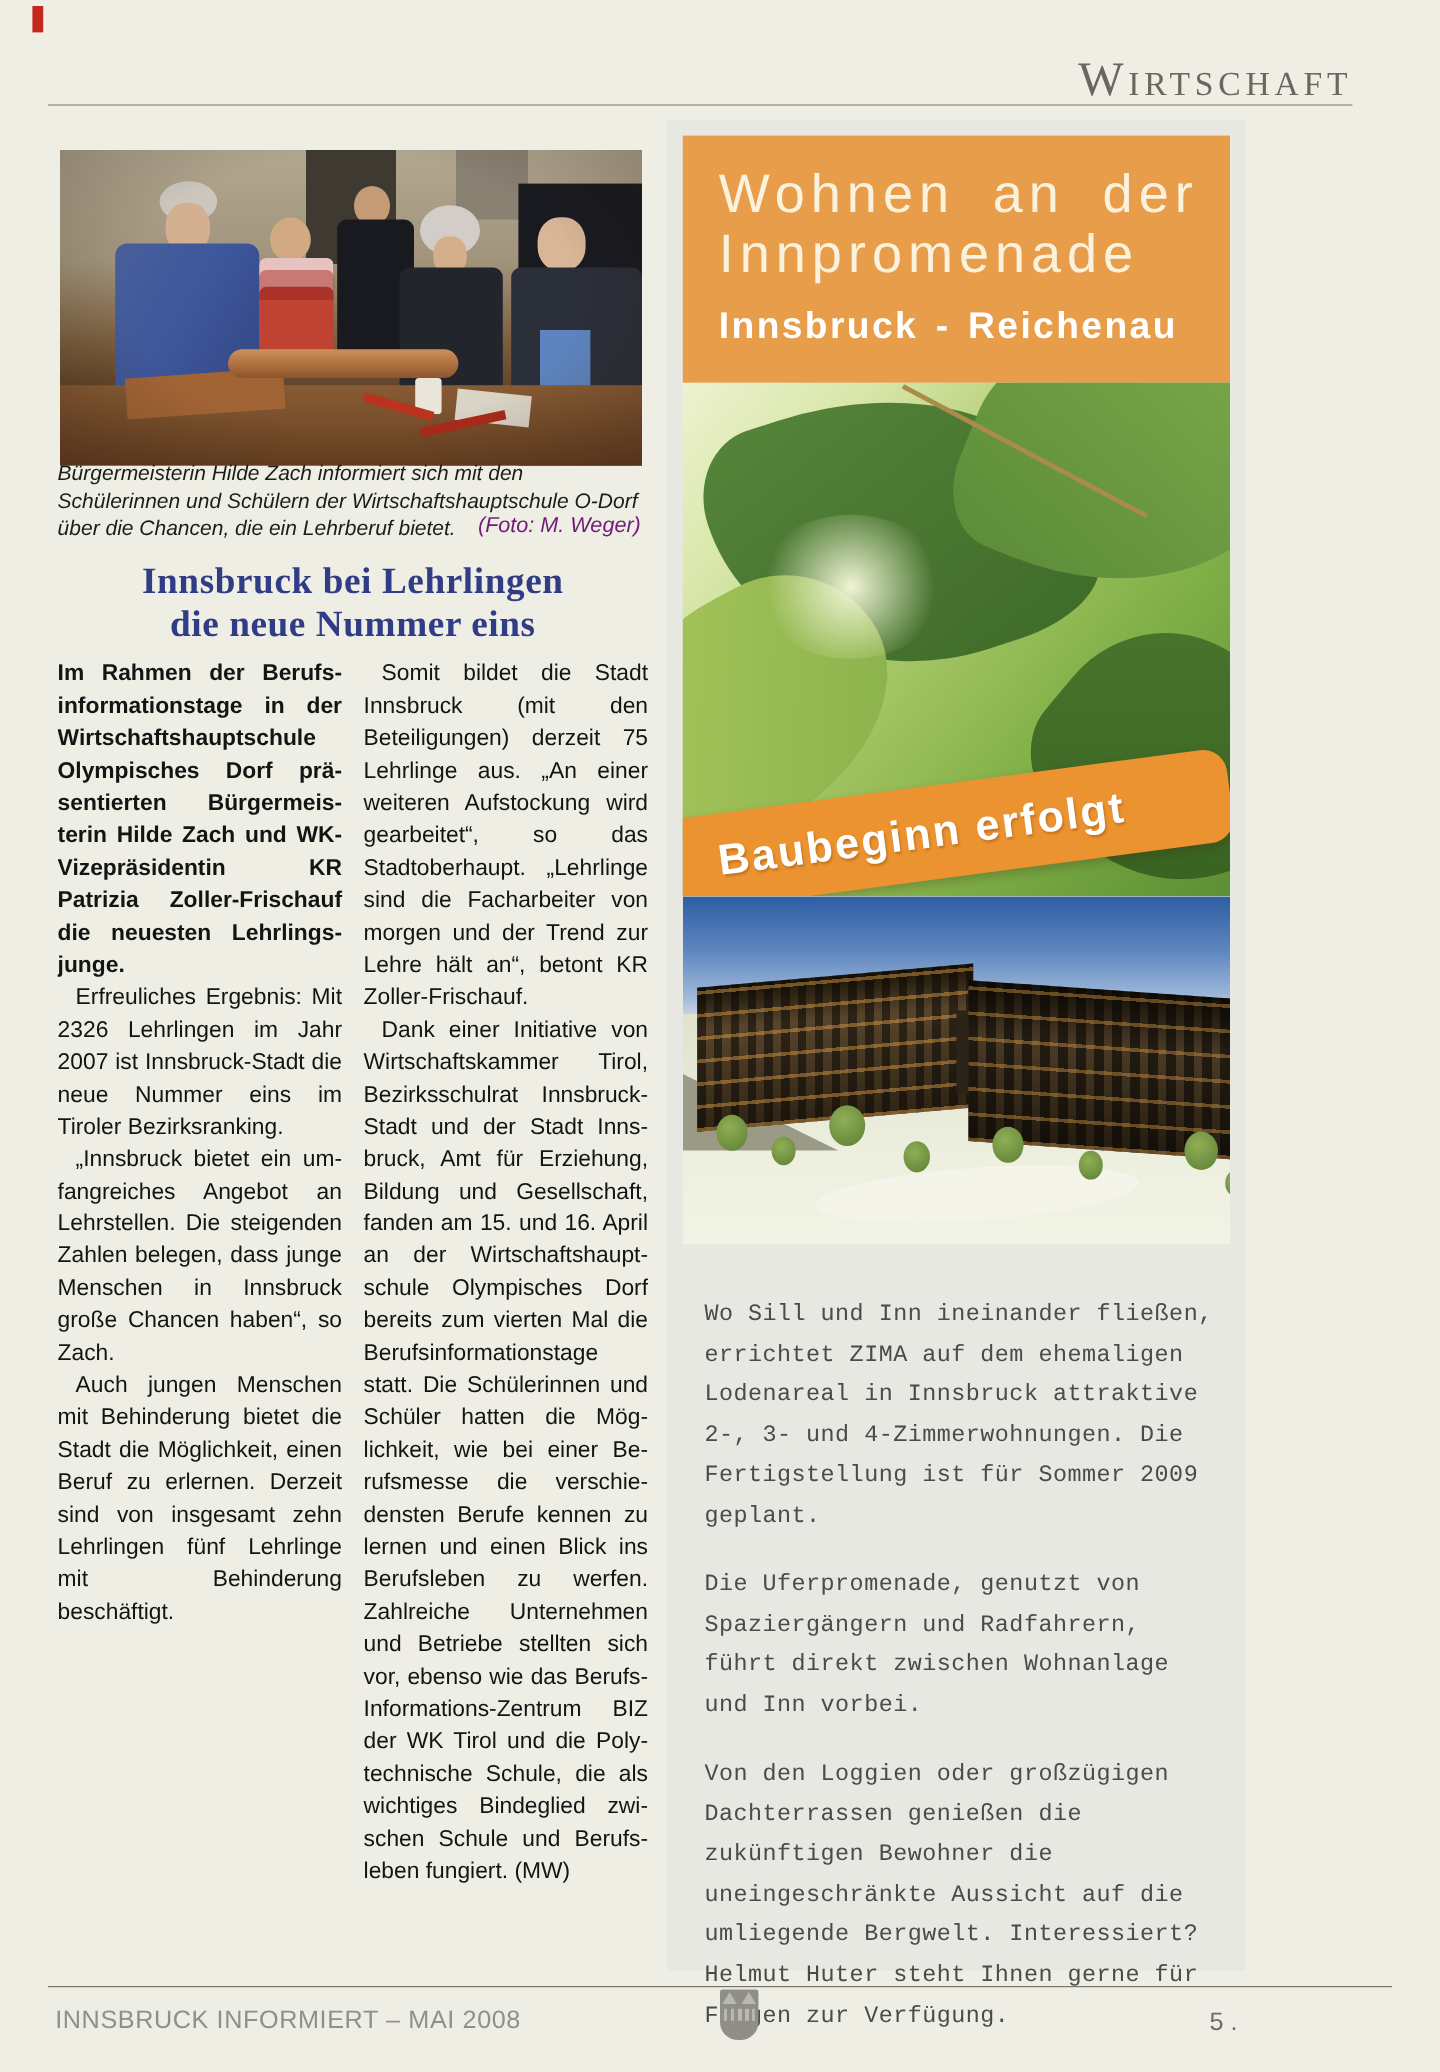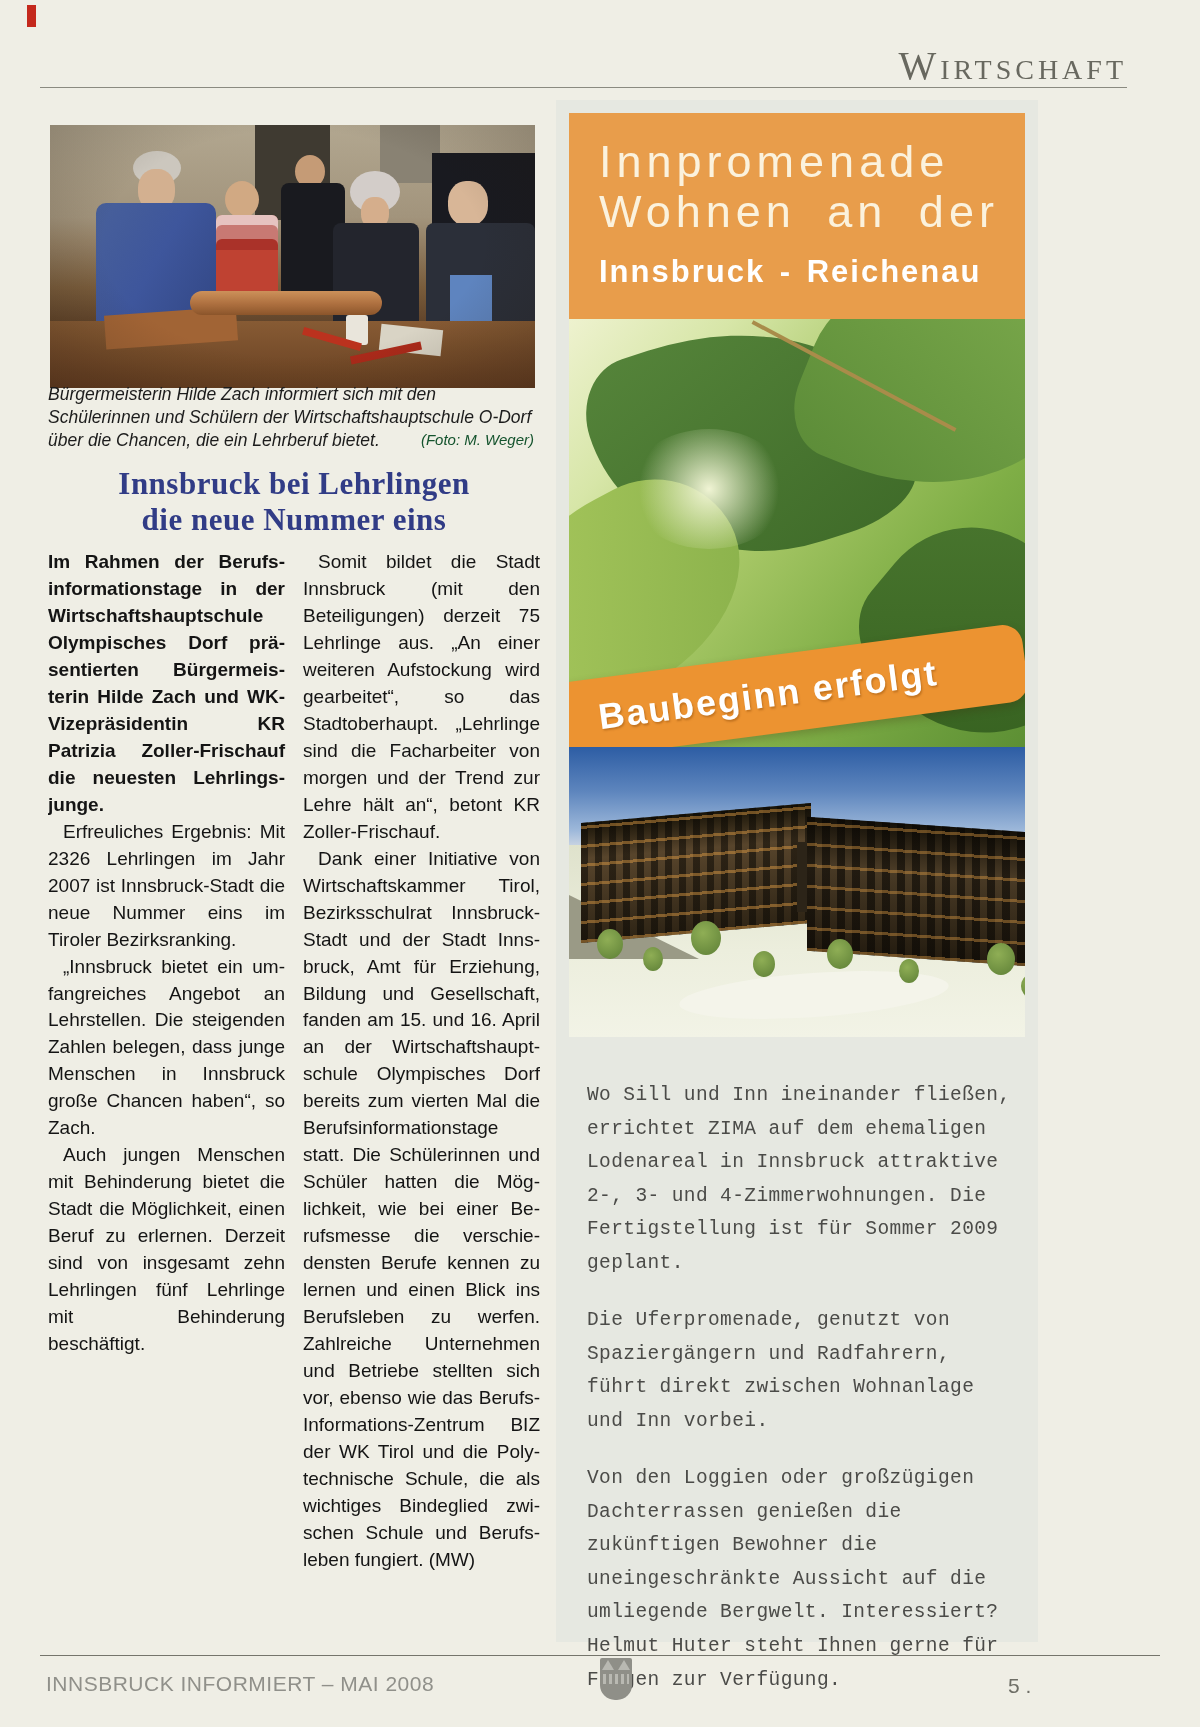--- a/index.html
+++ b/index.html
@@ -53,21 +53,21 @@
   .ph-tool1{left:252px;top:210px;width:60px;height:8px;background:#c5301a;transform:rotate(16deg);}
   .ph-tool2{left:300px;top:224px;width:72px;height:8px;background:#b52816;transform:rotate(-12deg);}
   .photo::after{content:"";position:absolute;inset:0;
     background:radial-gradient(ellipse at 50% 45%,transparent 55%,rgba(30,20,10,.28) 100%);}
 
   
   .caption{
     position:absolute;left:48px;top:383px;width:492px;
     font-style:italic;font-size:17.5px;line-height:1.3;color:#1c1c1c;
   }
-  .caption .credit{position:absolute;right:6px;bottom:2px;font-size:15px;color:#14532d;}
+  .caption .credit{position:absolute;right:6px;bottom:2px;font-size:18px;color:#701a75;}
 
   
   .headline{
     position:absolute;left:48px;top:466px;width:492px;margin:0;
     text-align:center;font-family:"Liberation Serif","DejaVu Serif",serif;
     font-weight:bold;font-size:31px;line-height:1.16;color:#313c86;letter-spacing:.5px;
   }
   .headline .hl{display:block;}
 
   
@@ -220,22 +220,22 @@
     <div class="col">
       <p class="indent">Somit bildet die Stadt Inns­bruck (mit den Beteiligun­gen) derzeit 75 Lehrlinge aus. „An einer weiteren Aufstockung wird gear­beitet“, so das Stadtober­haupt. „Lehrlinge sind die Facharbeiter von morgen und der Trend zur Lehre hält an“, betont KR Zoller-Frischauf.</p>
       <p class="indent">Dank einer Initiative von Wirtschaftskammer Tirol, Bezirksschulrat Innsbruck-Stadt und der Stadt Inns­bruck, Amt für Erziehung, Bildung und Gesellschaft, fanden am 15. und 16. April an der Wirtschaftshaupt­schule Olympisches Dorf bereits zum vierten Mal die Berufsinformationstage statt. Die Schülerinnen und Schüler hatten die Mög­lichkeit, wie bei einer Be­rufsmesse die verschie­densten Berufe kennen zu lernen und einen Blick ins Berufsleben zu werfen. Zahlreiche Unternehmen und Betriebe stellten sich vor, ebenso wie das Berufs-Informations-Zentrum BIZ der WK Tirol und die Poly­technische Schule, die als wichtiges Bindeglied zwi­schen Schule und Berufs­leben fungiert. (MW)</p>
     </div>
   </div>
 
   <div class="ad">
 
     <div class="ad-header">
       <div class="ad-title">
+        <span>Wohnen an der</span>
         <span>Innpromenade</span>
-        <span>Wohnen an der</span>
       </div>
       <div class="ad-subtitle">Innsbruck - Reichenau</div>
     </div>
 
     <div class="ad-leaves">
       <div class="lf1"></div>
       <div class="lf2"></div>
       <div class="lf3"></div>
       <div class="lf4"></div>
       <div class="lf-stem"></div>

